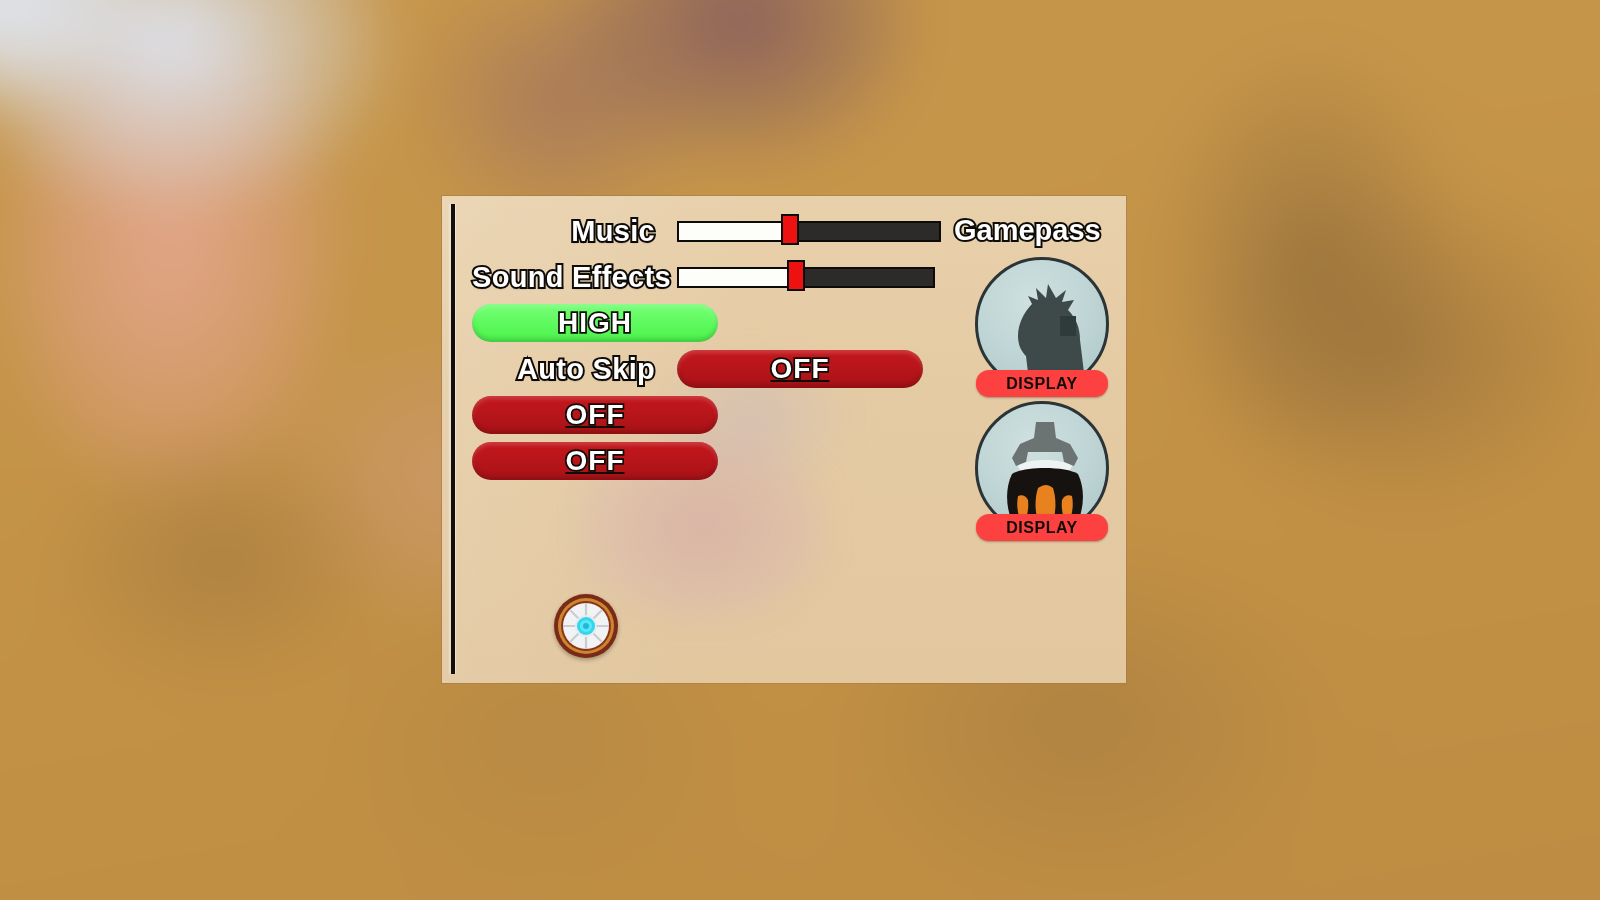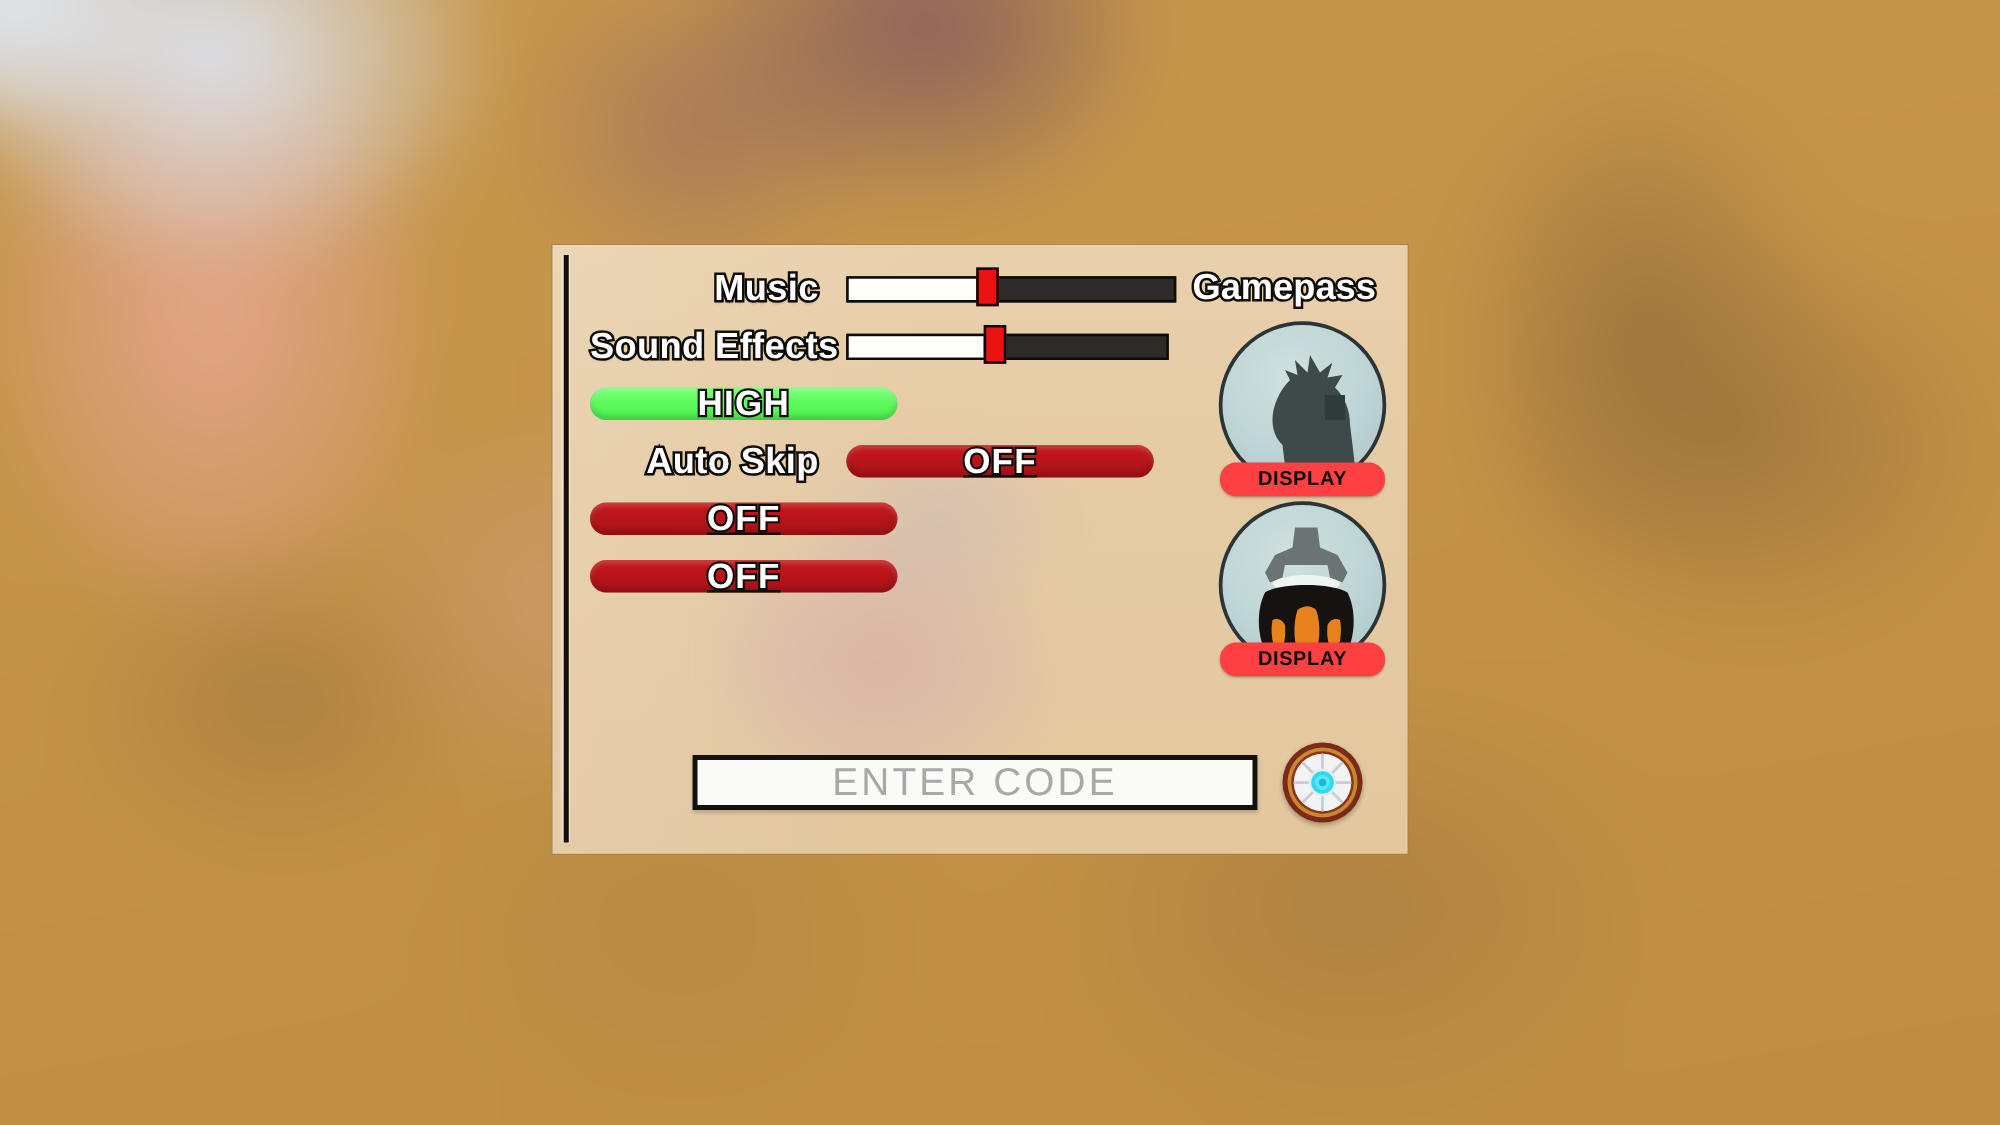--- a/index.html
+++ b/index.html
@@ -144,21 +144,21 @@
     width: 18px;
     height: 31px;
     background: #ee1111;
     border: 2px solid #0d0b09;
     box-sizing: border-box;
   }
 
   
   .toggle {
     width: 246px;
-    height: 26px;
+    height: 38px;
     border-radius: 19px;
     display: flex;
     align-items: center;
     justify-content: center;
     color: #ffffff;
     font-size: 28px;
     font-weight: bold;
     letter-spacing: 1px;
     -webkit-text-stroke: 3.5px #100c08;
     paint-order: stroke fill;
@@ -338,23 +338,20 @@
                      C40 114 38 102 40 92 Z" fill="#e8821f"></path>
             <path d="M94 92 C90 90 86 92 84 96 C83 106 85 114 89 120
                      C94 114 96 102 94 92 Z" fill="#e8821f"></path>
           </svg>
         </div>
         <div class="gp-badge">DISPLAY</div>
       </div>
     </div>
 
     <div id="code-row">
-      <div id="code-input">
-        <span id="code-placeholder">ENTER CODE</span>
-      </div>
 
       <div id="settings-wheel">
         <svg viewBox="0 0 64 64" width="64" height="64" aria-hidden="true">
           <circle cx="32" cy="32" r="31" fill="#7a2a16"></circle>
           <circle cx="32" cy="32" r="28" fill="#c9872f"></circle>
           <circle cx="32" cy="32" r="25" fill="#8e3318"></circle>
           <circle cx="32" cy="32" r="23" fill="#f2f3f4"></circle>
           <g stroke="#c9ccd0" stroke-width="2.2">
             <line x1="32" y1="9" x2="32" y2="55"></line>
             <line x1="9" y1="32" x2="55" y2="32"></line>

